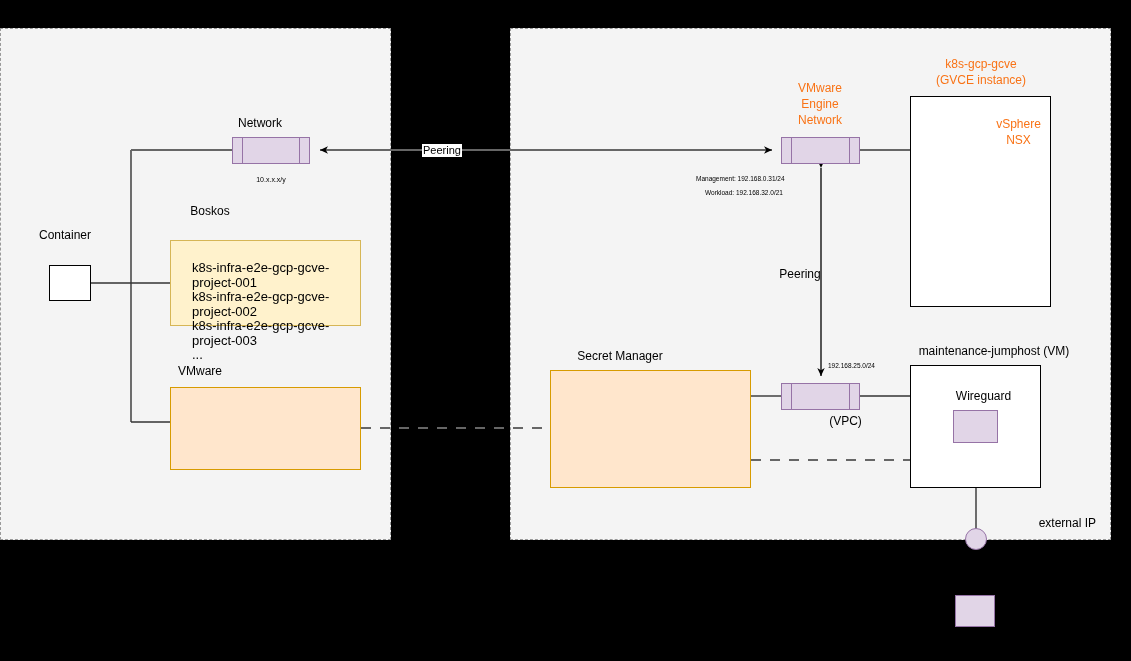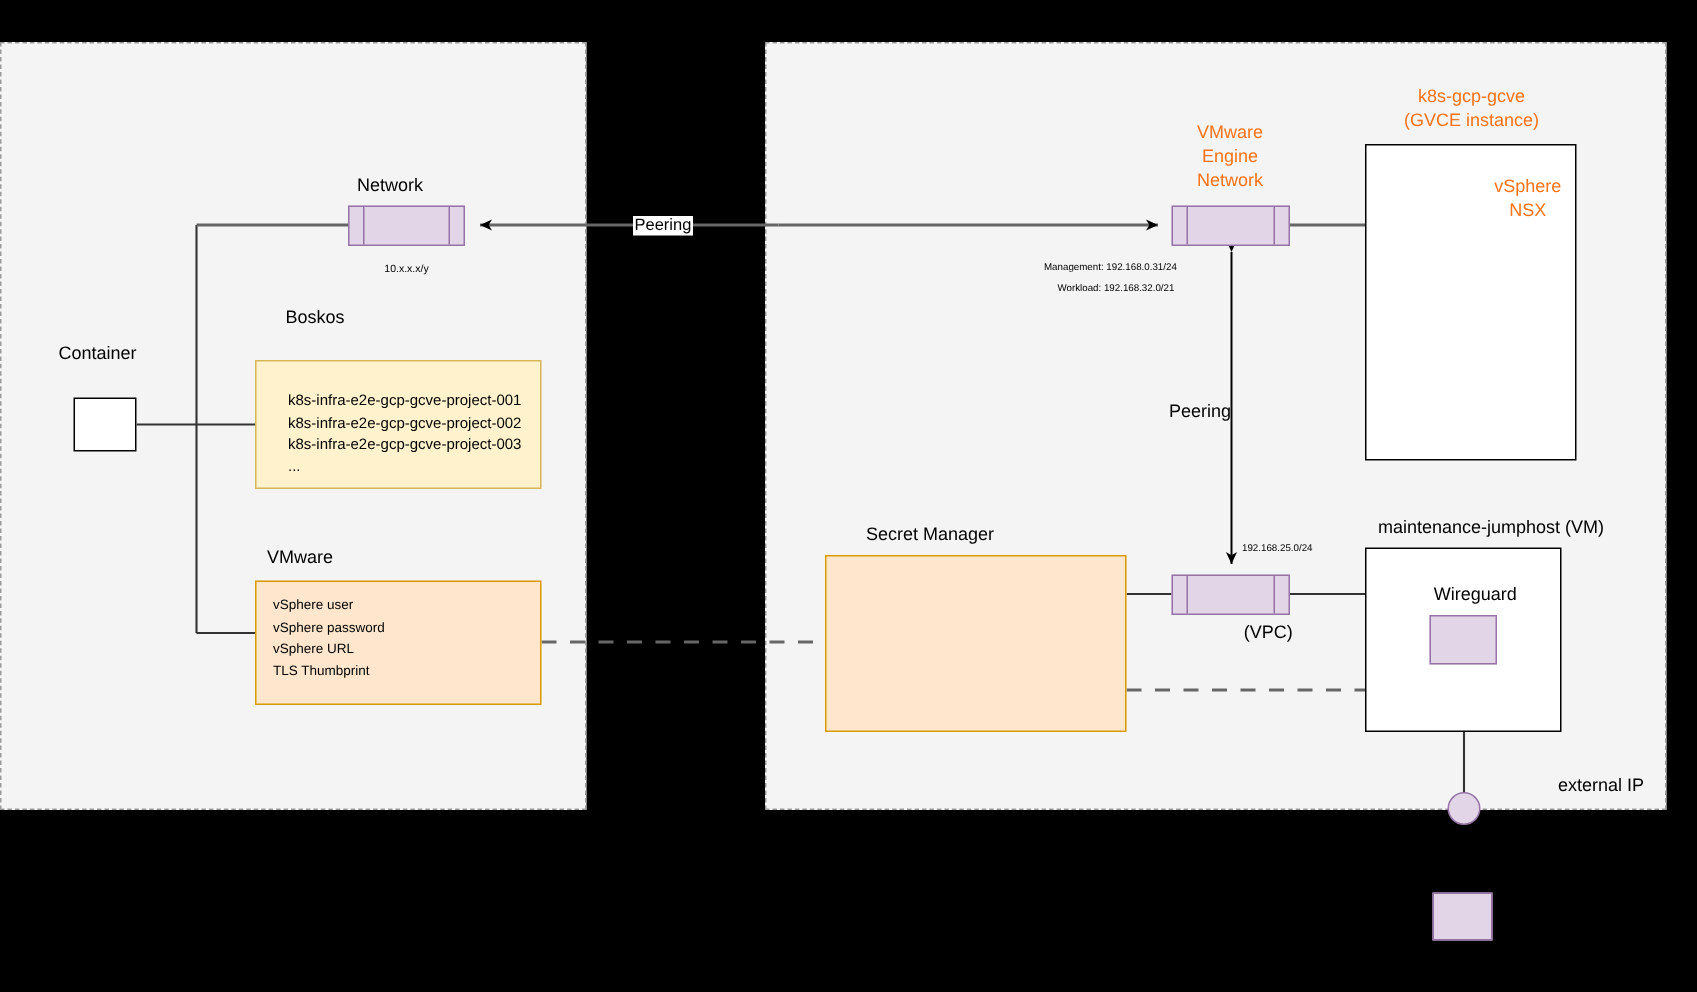--- a/index.html
+++ b/index.html
@@ -102,21 +102,21 @@
   .circle-lav {
     position: absolute;
     background: #e1d5e7;
     border: 1px solid #9673a6;
     border-radius: 50%;
     box-sizing: border-box;
   }
 
   .list {
     position: absolute;
-    font-size: 10px;
+    font-size: 13px;
     line-height: 14.5px;
     color: #000000;
     white-space: pre-line;
   }
 
   .peer-tag {
     position: absolute;
     background: #ffffff;
     color: #000000;
     font-size: 11px;
@@ -196,24 +196,20 @@
 
   <div class="lbl" style="left:160px; top:204px; width:100px;">Boskos</div>
   <div class="box-orange-light" style="left:170px; top:240px; width:191px; height:86px;"></div>
   <div class="list" style="left:192px; top:261px; width:170px;">k8s-infra-e2e-gcp-gcve-project-001
 k8s-infra-e2e-gcp-gcve-project-002
 k8s-infra-e2e-gcp-gcve-project-003
 ...</div>
 
   <div class="lbl" style="left:152px; top:364px; width:96px;">VMware</div>
   <div class="box-orange" style="left:170px; top:387px; width:191px; height:83px;"></div>
-  <div class="list" style="left:182px; top:396px; width:175px; font-size:9px; line-height:14.5px;">vSphere user
-vSphere password
-vSphere URL
-TLS Thumbprint</div>
 
   <div class="peer-tag" style="left:422px; top:144px;">Peering</div>
 
   <div class="lbl-multi" style="left:770px; top:80px; width:100px;text-align:center;">VMware
 Engine
 Network</div>
   <div class="netshape" style="left:781px; top:137px; width:79px; height:27px;"></div>
   <div class="lbl-small" style="left:696px; top:174px;">Management: 192.168.0.31/24</div>
   <div class="lbl-small" style="left:705px; top:188px;">Workload: 192.168.32.0/21</div>
 

